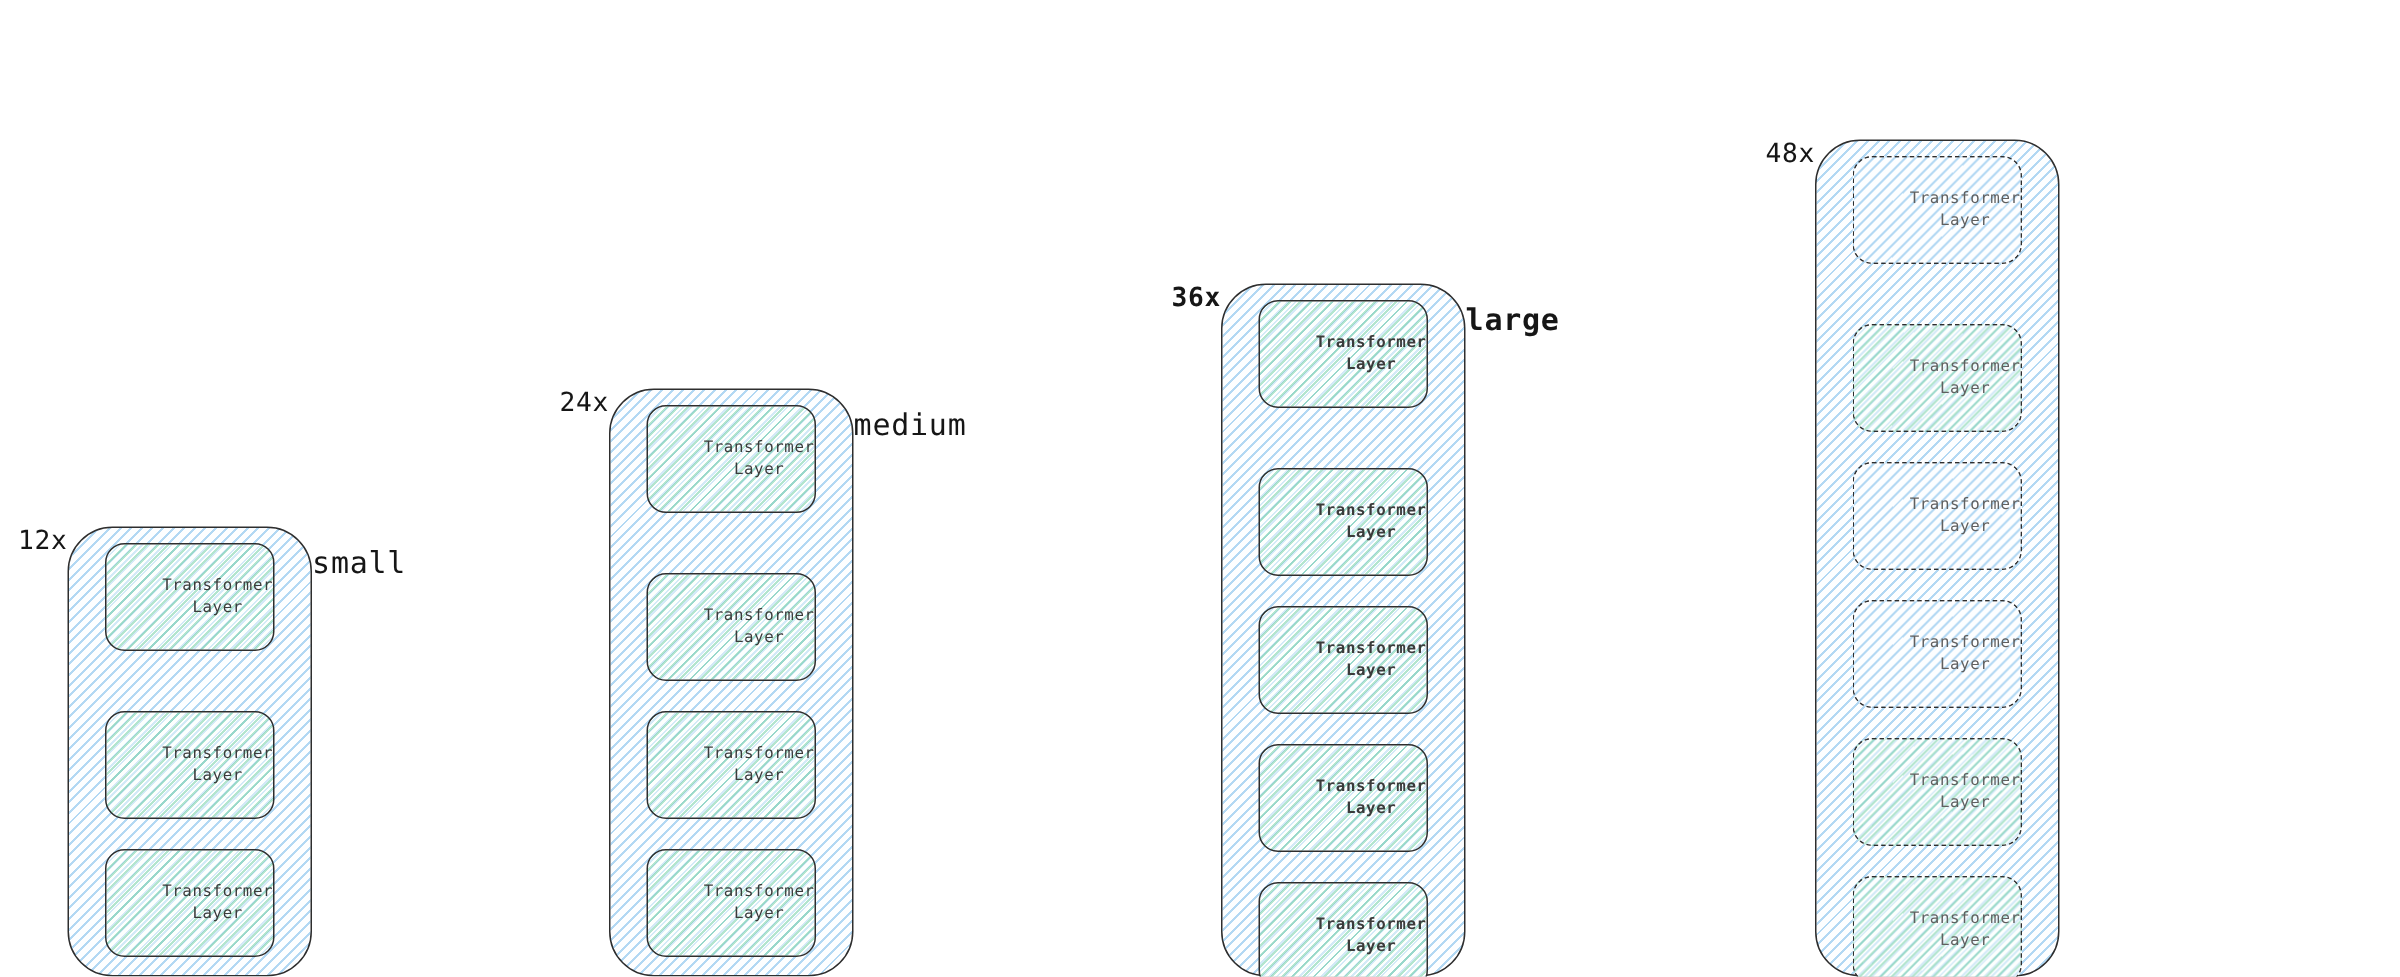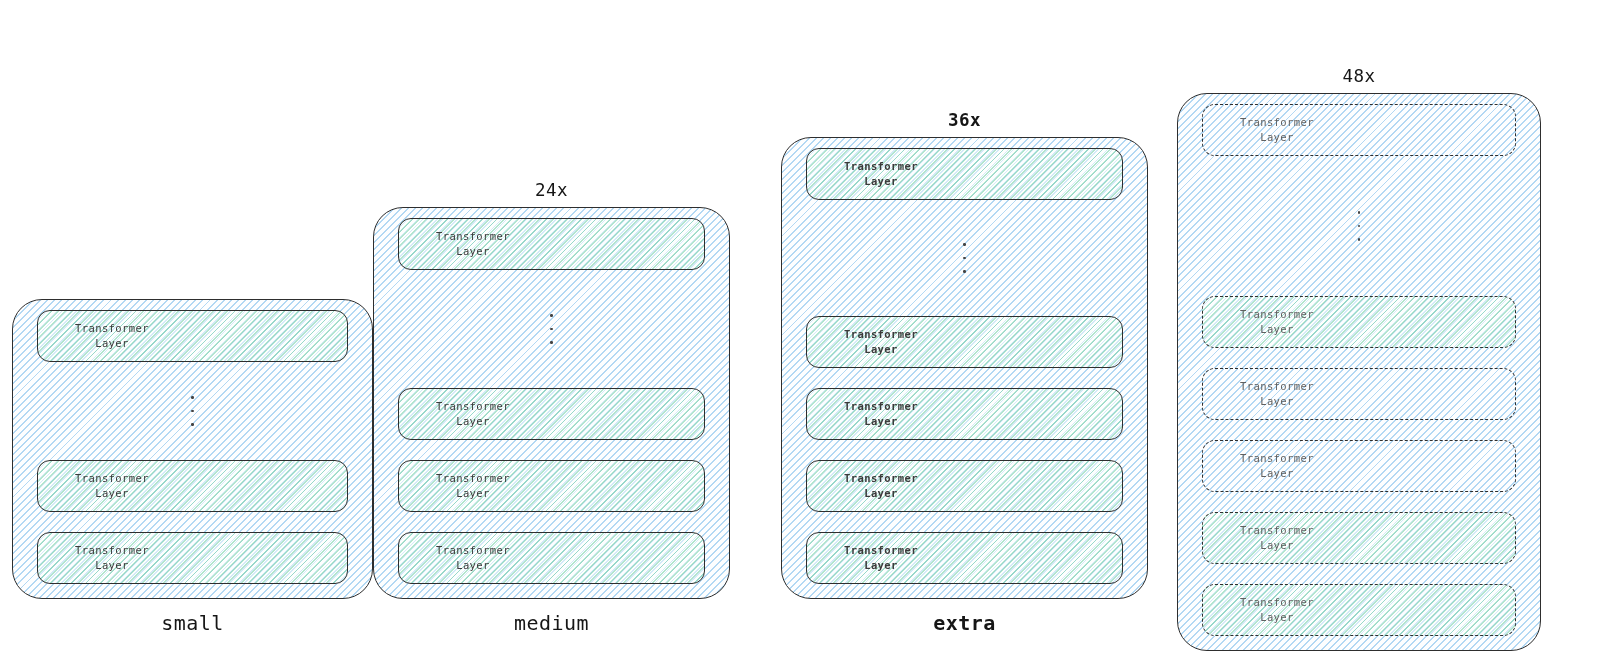--- a/index.html
+++ b/index.html
@@ -17,21 +17,21 @@
   html,body{width:1600px;height:651px;overflow:hidden;background:var(--page-bg);}
   body{font-family:"DejaVu Sans Mono","Liberation Mono",monospace;color:var(--label-text);}
 
   .diagram{
     position:relative;
     display:flex;
     align-items:flex-end;
     width:1600px;height:651px;
     padding-left:12px;
   }
-  .model{display:flex;flex-direction:column;}
+  .model{display:flex;flex-direction:row;}
   .col-small {width:361px;margin-left:0;}
   .col-medium{width:357px;}
   .col-large {width:367px;margin-left:51px;font-weight:bold;}
   .col-xl    {width:364px;margin-left:29px;}
 
   .multiplier{
     text-align:center;
     font-size:17.5px;
     letter-spacing:0.5px;
     margin-bottom:7px;
@@ -51,21 +51,21 @@
         var(--blue-line) 3.6px 5px),
       #fdfeff;
   }
   .col-small  .box-container{height:300px;}
   .col-medium .box-container{height:392px;}
   .col-large  .box-container{height:462px;}
   .col-xl     .box-container{height:558px;}
 
   .layer{
     flex:none;
-    height:52px;
+    height:72px;
     border:1.5px solid var(--outline);
     border-radius:13px;
     display:flex;
     align-items:center;
     justify-content:flex-start;
     padding-left:37px;
   }
   .layer.fill-green{
     background:
       repeating-linear-gradient(135deg,
@@ -120,20 +120,21 @@
     letter-spacing:0.5px;
     color:var(--label-text);
   }
 </style>
 </head>
 <body>
 
 <div class="diagram">
 
   <div class="model col-small">
+    <div class="multiplier">12x</div>
     <div class="box-container">
       <div class="layer fill-green">
         <span class="layer-label">Transformer
 Layer</span>
       </div>
       <div class="ellipsis">
         <i class="dot"></i>
         <i class="dot"></i>
         <i class="dot"></i>
       </div>
@@ -199,21 +200,21 @@
       </div>
       <div class="layer fill-green">
         <span class="layer-label">Transformer
 Layer</span>
       </div>
       <div class="layer fill-green">
         <span class="layer-label">Transformer
 Layer</span>
       </div>
     </div>
-    <div class="size-label">extra</div>
+    <div class="size-label">large</div>
   </div>
 
   <div class="model col-xl">
     <div class="multiplier">48x</div>
     <div class="box-container">
       <div class="layer fill-blue dashed">
         <span class="layer-label">Transformer
 Layer</span>
       </div>
       <div class="ellipsis">

